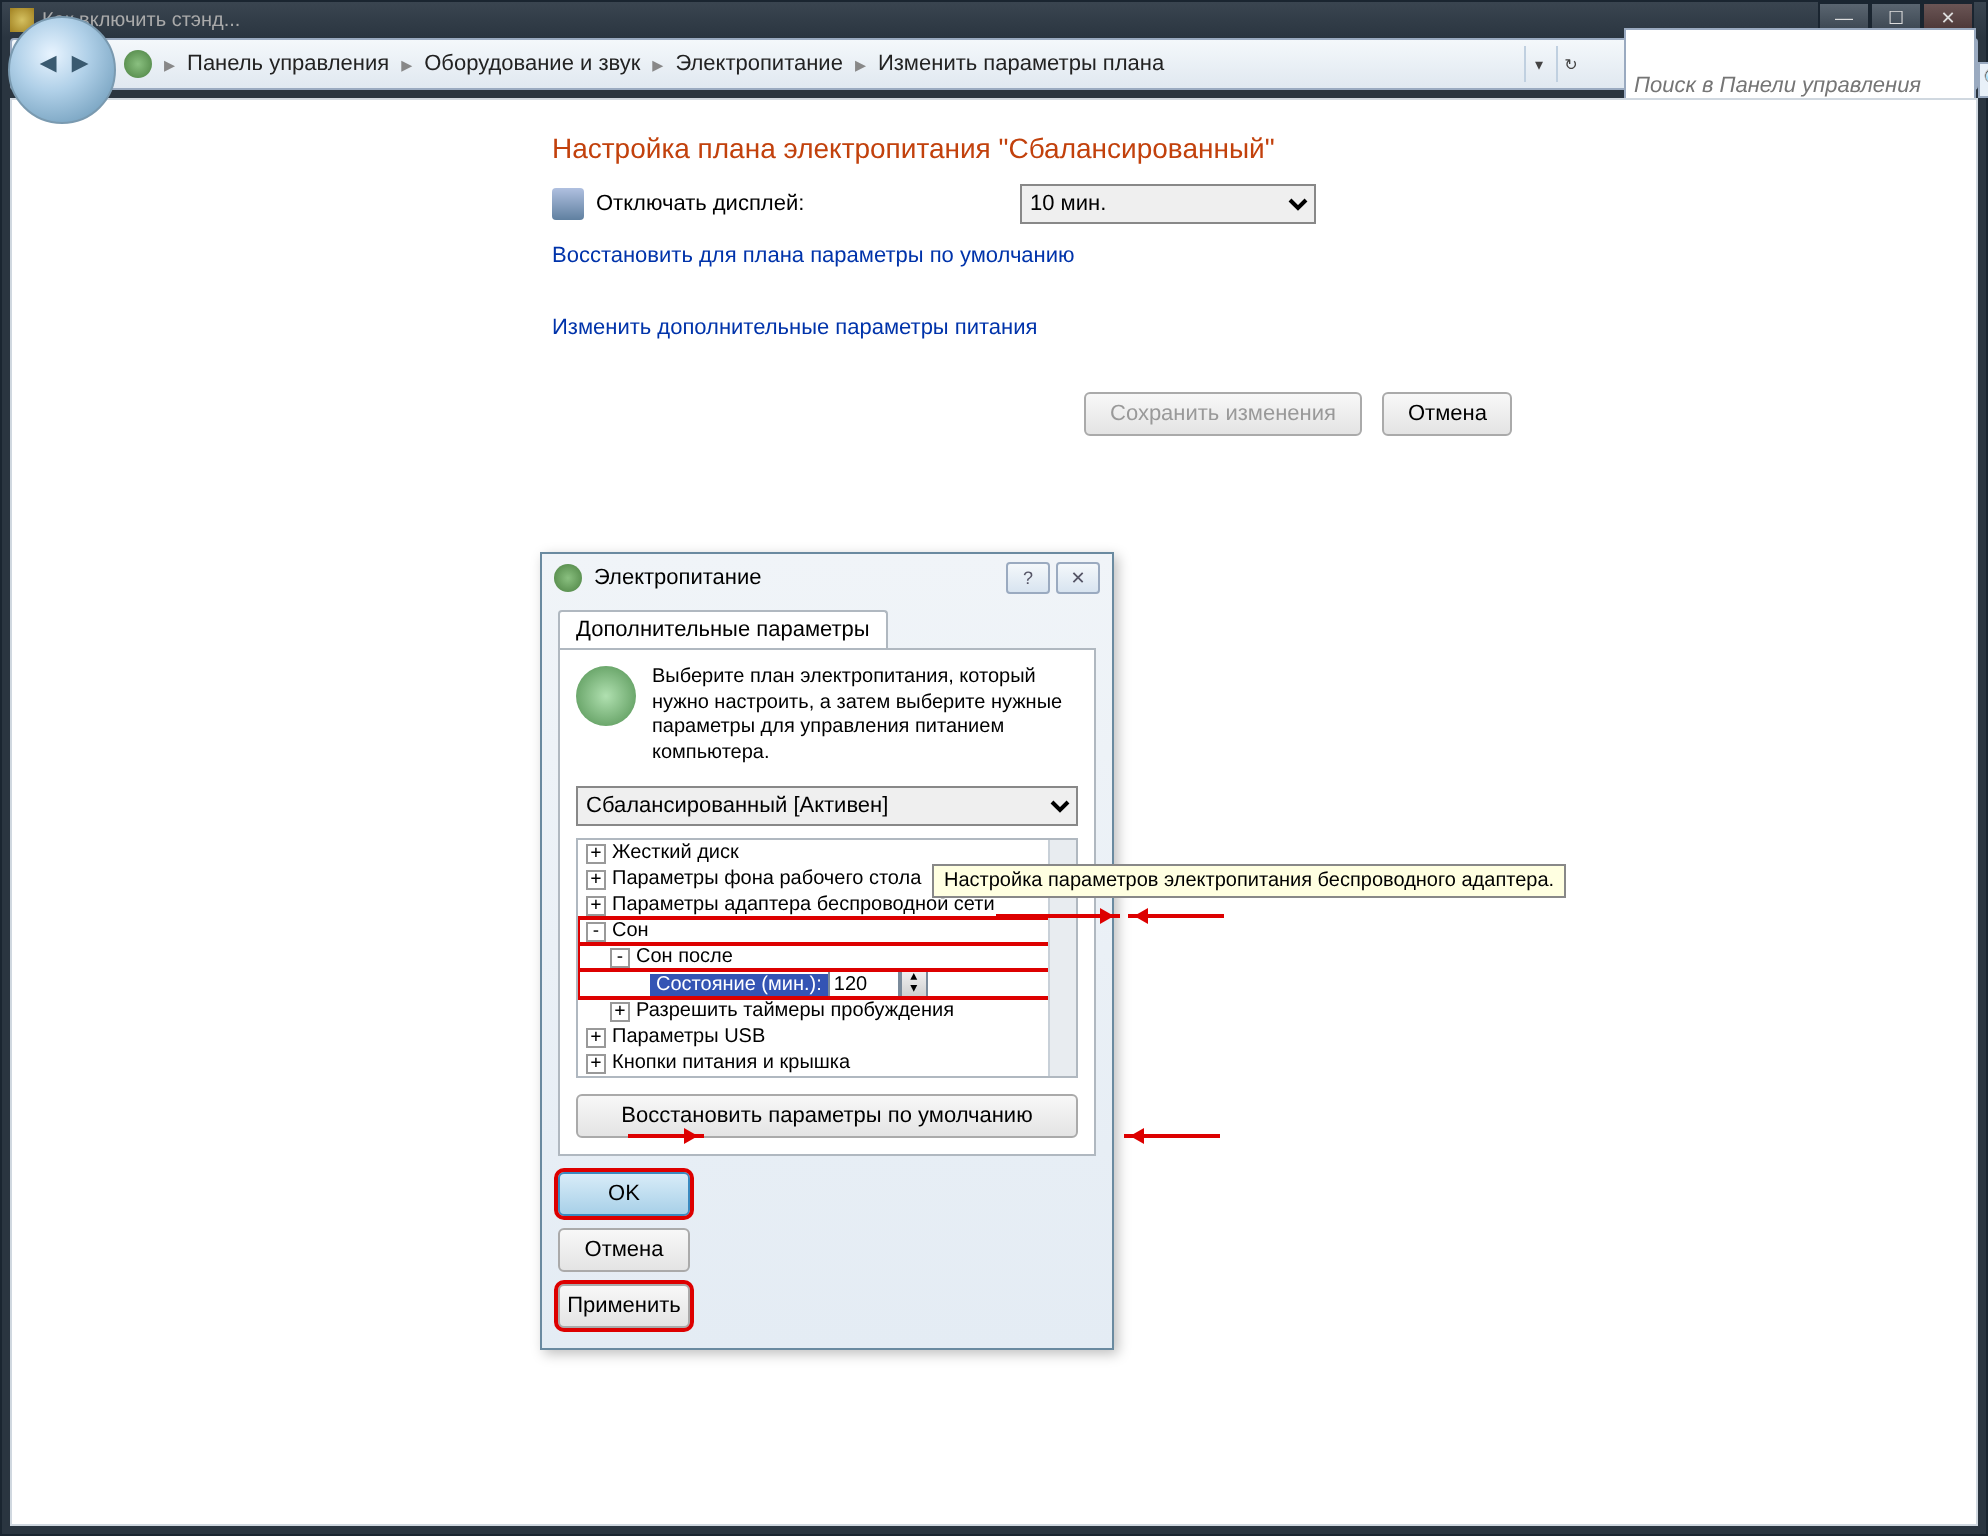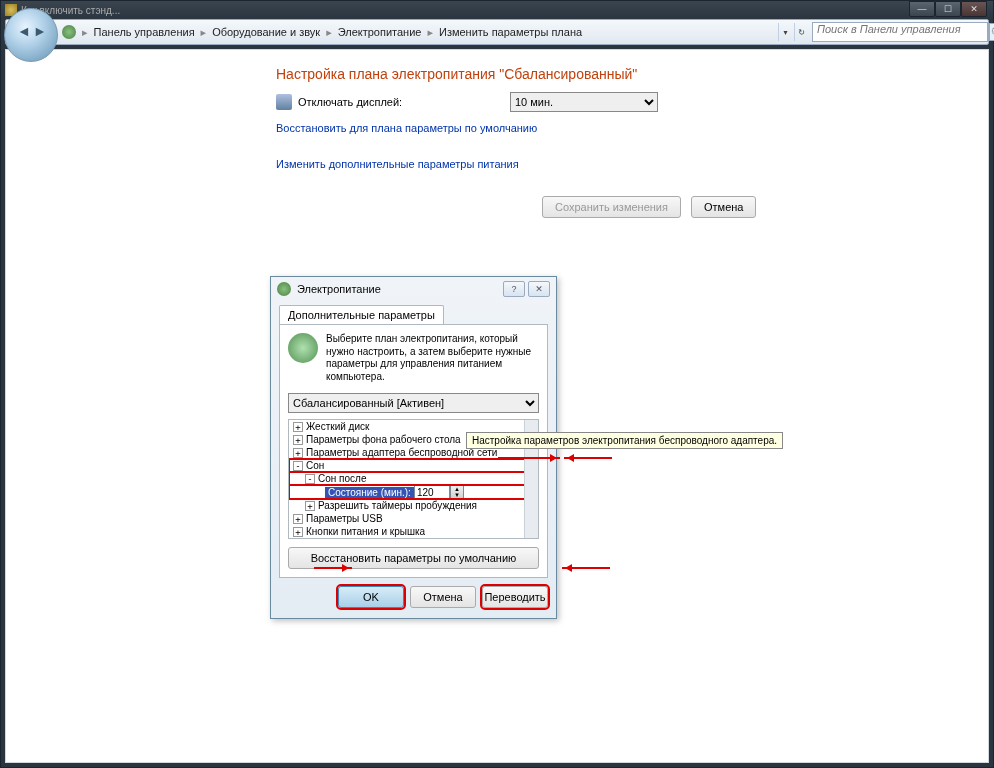--- a/index.html
+++ b/index.html
@@ -20,21 +20,21 @@
   .navbar { position: absolute; top: 18px; left: 4px; right: 4px; height: 26px; background: linear-gradient(#f4f8fb, #e0e8f0); border: 1px solid #9aaac0; display: flex; align-items: center; border-radius: 2px; }
   .nav-left { width: 54px; height: 54px; position: absolute; left: -2px; top: -12px; background: radial-gradient(circle at 40% 35%, #e8f4ff 0%, #b0d0e8 40%, #6090b0 100%); border-radius: 50%; border: 1px solid #7a9ab0; z-index: 5; }
   .nav-arrows { position: absolute; left: 10px; top: 3px; display: flex; align-items: center; z-index: 6; }
   .nav-arrows .arrow { width: 16px; height: 16px; color: #3a5a70; font-size: 14px; display: flex; align-items: center; justify-content: center; }
   .breadcrumb { margin-left: 56px; display: flex; align-items: center; gap: 6px; font-size: 11px; flex: 1; }
   .breadcrumb .cp-icon { width: 14px; height: 14px; background: radial-gradient(#8ac080, #4a8040); border-radius: 50%; }
   .breadcrumb .sep { color: #888; }
   .breadcrumb .crumb { color: #222; }
   .nav-right { display: flex; align-items: center; gap: 2px; margin-right: 2px; }
   .nav-right .dd { width: 14px; height: 18px; border-left: 1px solid #c0d0e0; display: flex; align-items: center; justify-content: center; font-size: 8px; color: #444; }
-  .searchbox { width: 176px; height: 20px; border: 1px solid #9aaac0; background: #fff; display: flex; align-items: flex-start; padding: 0 4px; margin-left: 2px; position: relative; }
+  .searchbox { width: 176px; height: 36px; border: 1px solid #9aaac0; background: #fff; display: flex; align-items: flex-end; padding: 0 4px; margin-left: 18px; position: relative; }
   .searchbox input { border: none; outline: none; width: 100%; font-size: 11px; font-style: italic; color: #888; }
   .searchbox .mag { position: absolute; right: -20px; width: 18px; height: 18px; border: 1px solid #9aaac0; background: #e8f0f8; display: flex; align-items: center; justify-content: center; font-size: 10px; color: #3a6a9a; }
   
   
   .content { position: absolute; top: 48px; left: 4px; right: 4px; bottom: 4px; background: #fff; border: 1px solid #d0d8e0; }
   .content-inner { padding: 16px 0 0 0; }
   .page-title { color: #c2410c; font-size: 14px; text-align: left; margin-left: 270px; margin-bottom: 10px; }
   .page-sub { font-size: 11px; color: #222; margin-left: 270px; margin-bottom: 24px; }
   
   .settings-row { display: flex; align-items: center; margin-left: 270px; margin-bottom: 10px; }
@@ -69,21 +69,21 @@
   .tree-item { padding: 1px 0 1px 4px; white-space: nowrap; display: flex; align-items: center; }
   .tree-item .exp { width: 10px; display: inline-block; text-align: center; font-family: monospace; font-size: 9px; border: 1px solid #999; line-height: 8px; margin-right: 3px; background: #fff; }
   .tree-item.l2 { padding-left: 16px; }
   .tree-item.red-box { outline: 2px solid #d00; outline-offset: -1px; }
   .state-row { display: flex; align-items: center; padding-left: 36px; outline: 2px solid #d00; outline-offset: -1px; }
   .state-label { background: #3454b4; color: #fff; padding: 0 3px; font-size: 10px; }
   .state-input { width: 36px; height: 14px; border: 1px solid #7a8a9a; font-size: 10px; padding: 0 2px; }
   .spinner { width: 14px; height: 14px; border: 1px solid #7a8a9a; background: linear-gradient(#f0f0f0, #d0d0d0); font-size: 7px; display: flex; flex-direction: column; }
   .spinner div { flex: 1; text-align: center; line-height: 6px; }
   .restore-btn { width: 100%; height: 22px; margin-top: 8px; font-size: 11px; border: 1px solid #aaa; background: linear-gradient(#f8f8f8, #e4e4e4); border-radius: 3px; }
-  .dialog-footer { display: flex; gap: 6px; justify-content: flex-end; padding: 8px 0 2px 0; }
+  .dialog-footer { display: flex; gap: 6px; justify-content: flex-end; padding: 8px 0 2px 0; flex-direction: column; }
   .dialog-footer button { height: 22px; width: 66px; font-size: 11px; border: 1px solid #aaa; background: linear-gradient(#f8f8f8, #e4e4e4); border-radius: 3px; }
   .dialog-footer button.ok { outline: 2px solid #d00; background: linear-gradient(#d8ecf8, #a8d0e8); border-color: #3a8ac0; }
   .dialog-footer button.apply { outline: 2px solid #d00; }
   
   
   .red-arrow { position: absolute; height: 2px; background: #d00; z-index: 30; }
   .red-arrow::after { content: ""; position: absolute; right: -1px; top: -3px; border: 4px solid transparent; border-left: 7px solid #d00; }
   .red-arrow.left::after { left: -1px; right: auto; border: 4px solid transparent; border-right: 7px solid #d00; }
   
   
@@ -214,21 +214,21 @@
             <span class="exp">+</span>
             <span>Кнопки питания и крышка</span>
           </div>
         <div class="scroll-track"></div>
       </div>
       <button class="restore-btn">Восстановить параметры по умолчанию</button>
     </div>
     <div class="dialog-footer">
       <button class="ok">OK</button>
       <button>Отмена</button>
-      <button class="apply">Переводить</button>
+      <button class="apply">Применить</button>
     </div>
   </div>
 </div>
 
 <div class="tooltip-box" style="top:432px; left:466px;">Настройка параметров электропитания беспроводного адаптера.</div>
 
 <div class="red-arrow" style="top:457px; left:498px; width:62px;"></div>
 <div class="red-arrow left" style="top:457px; left:564px; width:48px;"></div>
 <div class="red-arrow" style="top:567px; left:314px; width:38px;"></div>
 <div class="red-arrow left" style="top:567px; left:562px; width:48px;"></div>

